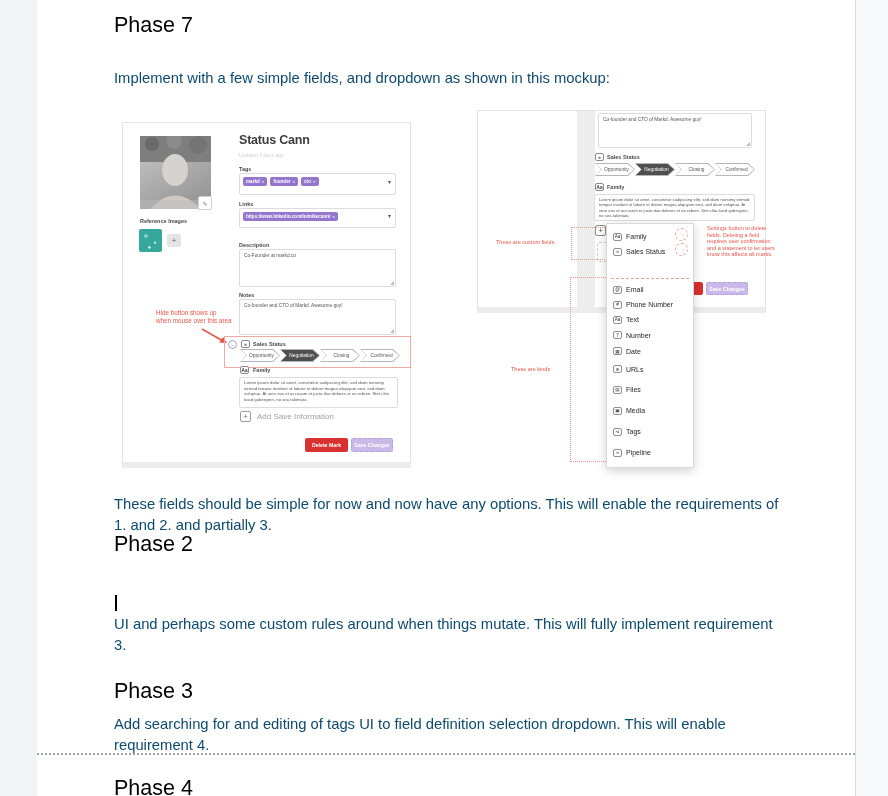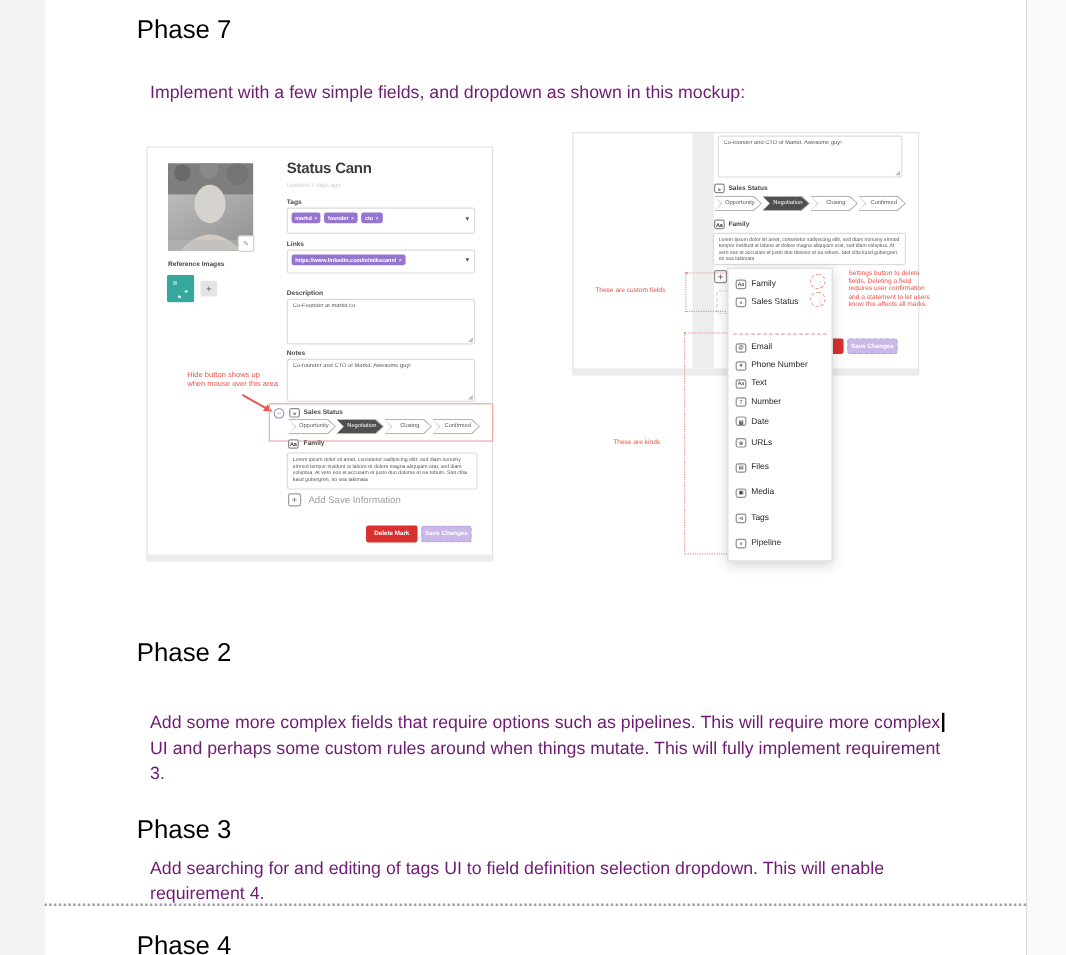--- a/index.html
+++ b/index.html
@@ -1,20 +1,20 @@
 <!DOCTYPE html>
 <html><head>
 <meta charset="utf-8">
 <style>
   html,body{margin:0;padding:0}
   body{width:888px;height:796px;background:#f8f9fa;font-family:"Liberation Sans",sans-serif;position:relative;overflow:hidden}
   .gutter{position:absolute;left:0;top:0;width:37px;height:796px;background:#f1f3f4;border-right:1px solid #d7d9dc}
   .page{position:absolute;left:37px;top:0;width:818px;height:796px;background:#fff;border-right:1px solid #dadce0;overflow:hidden}
   .doc-h{position:absolute;left:77px;margin:0;font-size:21.5px;font-weight:normal;color:#000;white-space:nowrap}
-  .doc-p{position:absolute;left:88px;width:672px;font-size:14.8px;line-height:21px;color:#701a75}
+  .doc-p{position:absolute;left:77px;width:672px;font-size:14.8px;line-height:21px;color:#0c4a6e}
   .line{display:block}
   .caret{display:inline-block;width:2px;height:16px;background:#000;vertical-align:-3px;margin-left:1px}
   .pagebreak{position:absolute;left:0;top:753px;width:818px;border-top:2px dotted #9aa0a6;height:0}
 
   .figure{position:absolute;left:0;top:105px;width:818px;height:376px}
   .panel{position:absolute;background:#fff;border:1px solid #e3e3e3;border-bottom:6px solid #ececec;box-sizing:content-box}
   .flabel{position:absolute;font-size:5.5px;font-weight:bold;color:#4a4a4a;white-space:nowrap}
   .inputbox{position:absolute;background:#fff;border:1px solid #dcdcdc;border-radius:2px;box-sizing:border-box}
   .chips{position:absolute;left:3px;top:3px;display:flex;gap:3px}
   .chip{background:#9575cd;color:#fff;font-size:4.6px;font-weight:bold;border-radius:2px;padding:2px 3px;display:inline-flex;align-items:center;gap:2px;white-space:nowrap}
@@ -268,24 +268,28 @@
           <span class="kicon">»</span>
           <span class="dd-label">Pipeline</span>
         </div>
     </div>
 
     <div class="dashcircle" style="left:638px;top:123px"></div>
     <div class="dashcircle" style="left:638px;top:138px"></div>
     <div class="annwrap" style="left:670px;top:120px;width:68px;z-index:6">Settings button to delete fields. Deleting a field requires user confirmation and a statement to let users know this affects all marks.</div>
   </div>
 
+  <div class="doc-p" style="top:494px">
+    <span class="line">These fields should be simple for now and now have any options. This will enable the requirements of</span>
+    <span class="line">1. and 2. and partially 3.</span>
+  </div>
 
   <h2 class="doc-h" style="top:532px">Phase 2</h2>
   <div class="doc-p" style="top:593px">
-    <span class="line"><span>Add some more complex fields that require options such as pipelines. This will require more complex</span><span class="caret"></span></span>
+    <span class="line"><span class="caret"></span></span>
     <span class="line">UI and perhaps some custom rules around when things mutate. This will fully implement requirement</span>
     <span class="line">3.</span>
   </div>
 
   <h2 class="doc-h" style="top:679px">Phase 3</h2>
   <div class="doc-p" style="top:714px">
     <span class="line">Add searching for and editing of tags UI to field definition selection dropdown. This will enable</span>
     <span class="line">requirement 4.</span>
   </div>
 

